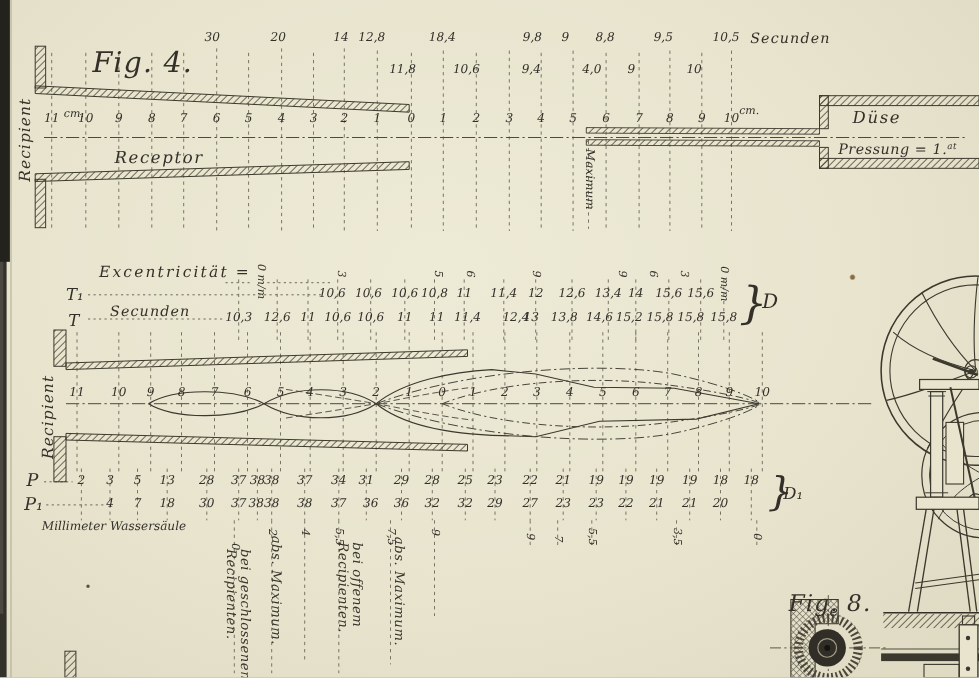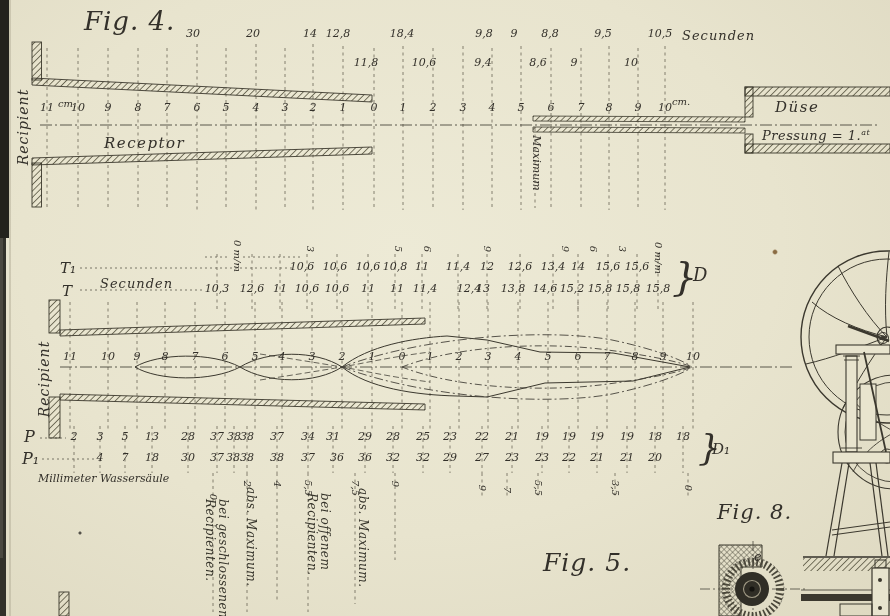--- a/index.html
+++ b/index.html
@@ -12,21 +12,21 @@
     font-family:"DejaVu Serif", serif;color:#33302a;
   }
   svg{position:absolute;left:0;top:0;}
   .lbl{position:absolute;font-style:italic;white-space:nowrap;color:#33302a;}
   .numrow{position:absolute;left:0;top:0;width:100%;height:0;}
   .num{position:absolute;transform:translateX(-50%);font:italic 11px "DejaVu Serif",serif;color:#33302a;white-space:nowrap;}
   .rnum{position:absolute;transform:translate(-50%,-50%) rotate(90deg);font:italic 10px "DejaVu Serif",serif;color:#33302a;white-space:nowrap;}
   .vrot-up{transform:translate(-50%,-50%) rotate(-90deg);}
   .vrot-down{transform:translate(-50%,-50%) rotate(90deg);}
   .rotnote{position:absolute;transform-origin:0 0;transform:rotate(90deg);font:italic 12px "DejaVu Serif",serif;line-height:13px;letter-spacing:.5px;color:#35332a;white-space:nowrap;}
-  .fig-title{font-family:"DejaVu Serif",serif;font-style:italic;}
+  .fig-title{font-family:"DejaVu Serif",serif;font-style:italic;margin-top:36px;}
 
   #f4-title{left:84px;top:6px;font-size:26px;letter-spacing:1px}
   #f4-recipient{left:23px;top:127px;font-size:14px;letter-spacing:1px}
   #f4-receptor{left:104px;top:134px;font-size:15px;letter-spacing:1.5px}
   #f4-maximum{left:536px;top:163px;font-size:11px}
   #f4-cm-left{left:58px;top:98px;font-size:10px}
   #f4-cm-right{left:672px;top:96px;font-size:10px}
   #f4-secunden{left:682px;top:28px;font-size:13px;letter-spacing:1px}
   #f4-duese{left:775px;top:98px;font-size:15px;letter-spacing:1.5px}
   #f4-pressung{left:762px;top:128px;font-size:13px;letter-spacing:.5px}
@@ -198,21 +198,21 @@
       <span class="num" style="left: 456px; margin-left: 28px;">9,8</span>
       <span class="num" style="left: 514px;">9</span>
       <span class="num" style="left: 550px;">8,8</span>
       <span class="num" style="left: 603px;">9,5</span>
       <span class="num" style="left: 660px;">10,5</span>
     </div>
 <div class="numrow" id="f4-sec2">
       <span class="num" style="left: 366px;">11,8</span>
       <span class="num" style="left: 424px;">10,6</span>
       <span class="num" style="left: 483px;">9,4</span>
-      <span class="num" style="left: 538px;">8,6</span>
+      <span class="num" style="left: 538px;">4,0</span>
       <span class="num" style="left: 574px;">9</span>
       <span class="num" style="left: 631px;">10</span>
     </div>
 <div class="numrow" id="f4-scale-row">
       <span class="num" style="left: 47px;">11</span>
       <span class="num" style="left: 78px;">10</span>
       <span class="num" style="left: 108px;">9</span>
       <span class="num" style="left: 138px;">8</span>
       <span class="num" style="left: 167px;">7</span>
       <span class="num" style="left: 197px;">6</span>
@@ -227,20 +227,21 @@
       <span class="num" style="left: 463px;">3</span>
       <span class="num" style="left: 492px;">4</span>
       <span class="num" style="left: 521px;">5</span>
       <span class="num" style="left: 551px;">6</span>
       <span class="num" style="left: 581px;">7</span>
       <span class="num" style="left: 609px;">8</span>
       <span class="num" style="left: 638px;">9</span>
       <span class="num" style="left: 665px;">10</span>
     </div>
 
+<span class="lbl" id="f5-exc">Excentricität =</span>
 <div class="numrow" id="f5-ecc-row">
       <span class="rnum" style="left: 237px; top: 256px;">0 m/m</span>
       <span class="rnum" style="left: 310px; top: 249px;">3</span>
       <span class="rnum" style="left: 398px; top: 249px;">5</span>
       <span class="rnum" style="left: 427px; top: 249px;">6</span>
       <span class="rnum" style="left: 487px; top: 249px;">9</span>
       <span class="rnum" style="left: 565px; top: 249px;">9</span>
       <span class="rnum" style="left: 593px; top: 249px;">6</span>
       <span class="rnum" style="left: 622px; top: 249px;">3</span>
       <span class="rnum" style="left: 658px; top: 258px;">0 m/m</span>
@@ -382,18 +383,17 @@
   <div>abs. Maximum.</div>
 </div>
 <div class="rotnote" id="note-open">
   <div>bei offenem</div>
   <div>Recipienten.</div>
 </div>
 <div class="rotnote" id="note-absmax2">
   <div>abs. Maximum.</div>
 </div>
 
-<span class="lbl fig-title" id="f5-title">Fig. 5.</span>
 
 <span class="lbl fig-title" id="f8-title">Fig. 8.</span>
 <span class="lbl" id="f8-e">e</span>
 
 </div>
 
 </body></html>

